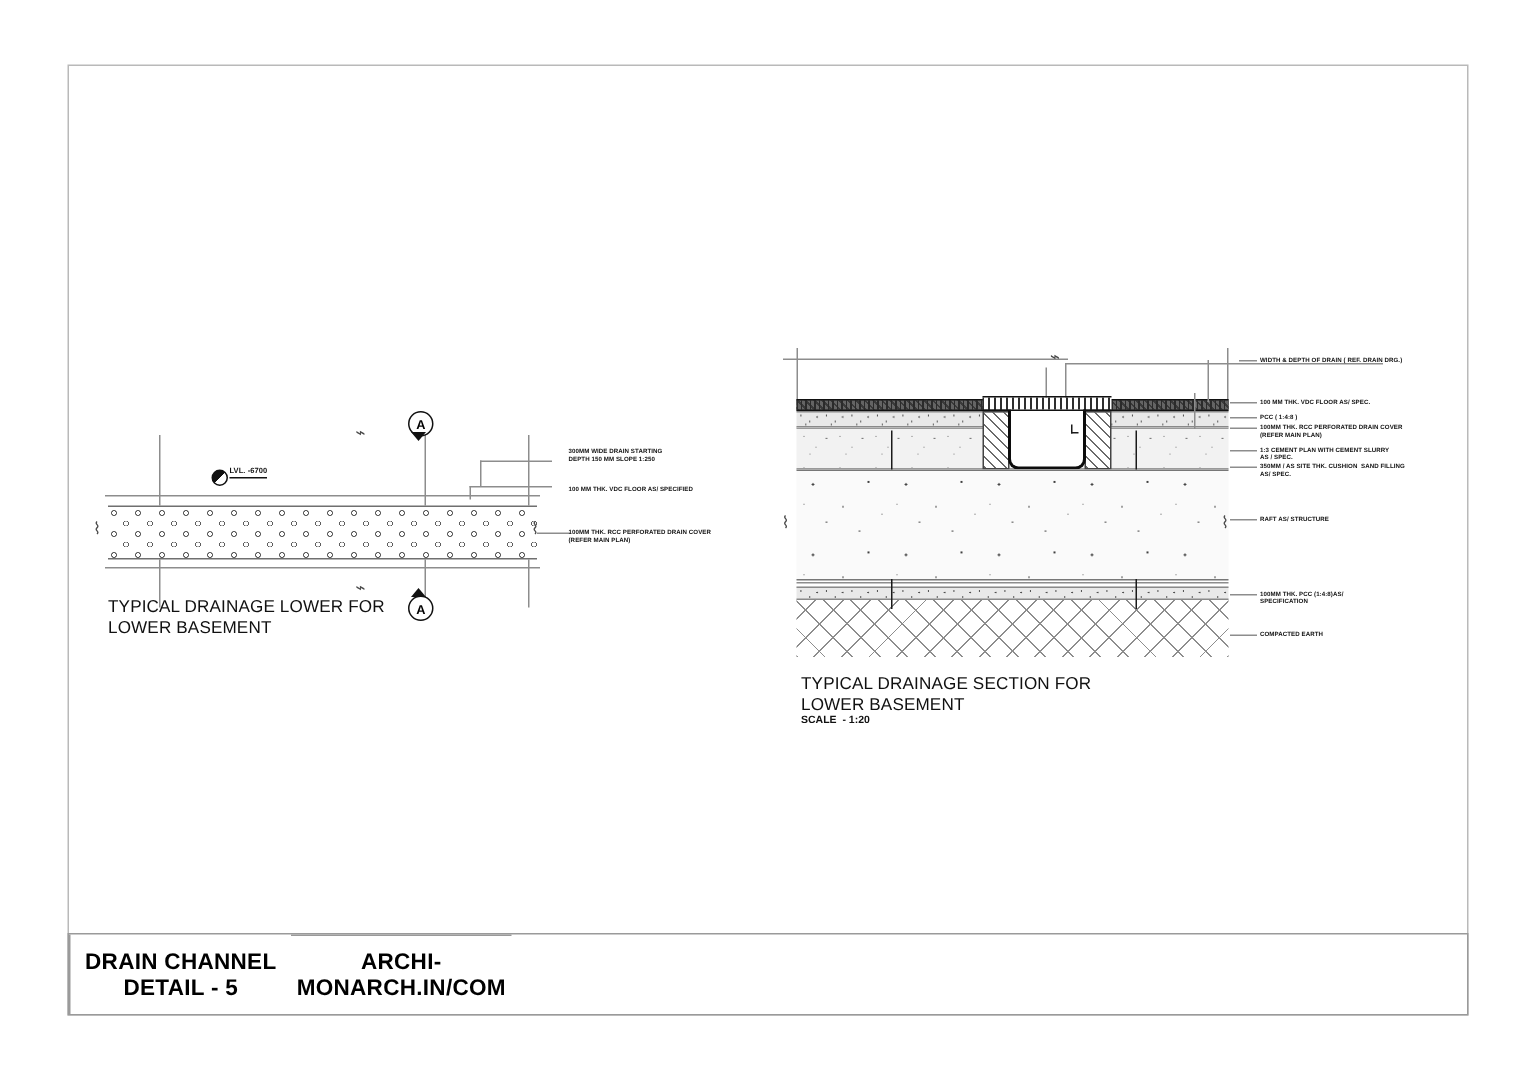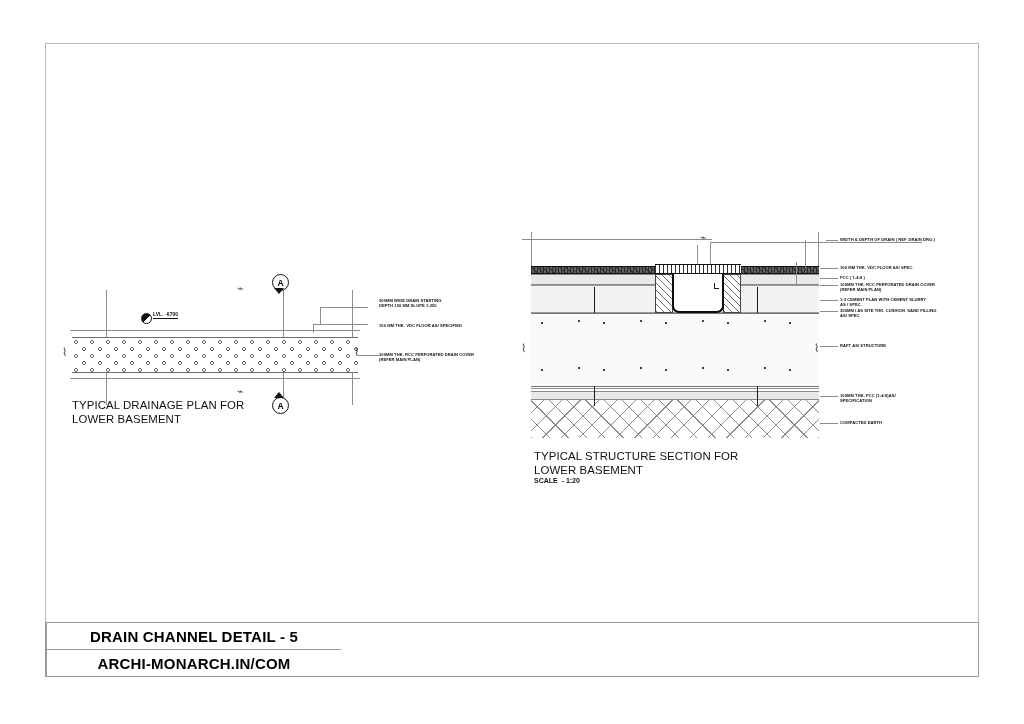--- a/index.html
+++ b/index.html
@@ -9,21 +9,21 @@
   .sheet{position:absolute;left:45px;top:43px;width:934px;height:634px;
          border:1.5px solid #b9b9b9;box-sizing:border-box;background:#fff;}
 
   
   .tb{position:absolute;left:45px;top:622px;width:934px;height:55px;
       border:1.5px solid #9a9a9a;box-sizing:border-box;display:flex;}
   .tb-note{flex:1;padding:7px 0 0 17px;box-sizing:border-box;}
   .tb-note div{font-size:13.5px;font-weight:bold;letter-spacing:.1px;
                line-height:19px;transform:scaleX(.93);transform-origin:left center;}
   .tb-right{width:295px;border-left:1.5px solid #9a9a9a;box-sizing:border-box;
-            display:flex;flex-direction:column;text-align:center;}
+            display:flex;text-align:center;}
   .tb-right>div{flex:1;display:flex;align-items:center;justify-content:center;
                 font-size:15px;font-weight:bold;letter-spacing:.2px;}
   .tb-right .tb-t2{border-top:1.5px solid #9a9a9a;}
 
   
   .ln{position:absolute;background:#8d8d8d;}
   .lnk{position:absolute;background:#1a1a1a;}
   .txt{position:absolute;white-space:pre;line-height:1.25;}
   .lbl{font-size:4.1px;font-weight:bold;letter-spacing:.05px;color:#111;}
   .ttl{font-size:11.4px;letter-spacing:.1px;color:#111;}
@@ -131,21 +131,21 @@
   <div class="leader" style="left:313px;top:324px;width:55px;"></div>
   <div class="ln" style="left:313px;top:324px;width:1px;height:9px;"></div>
   <div class="leader" style="left:358px;top:355px;width:22px;"></div>
 
   <div class="txt lbl" style="left:379px;top:298px;">300MM WIDE DRAIN STARTING
 DEPTH 150 MM SLOPE 1:250</div>
   <div class="txt lbl" style="left:379px;top:323px;">100 MM THK. VDC FLOOR AS/ SPECIFIED</div>
   <div class="txt lbl" style="left:379px;top:352px;">100MM THK. RCC PERFORATED DRAIN COVER
 (REFER MAIN PLAN)</div>
 
-  <div class="txt ttl" style="left:72px;top:398px;">TYPICAL DRAINAGE PLAN FOR</div>
+  <div class="txt ttl" style="left:72px;top:398px;">TYPICAL DRAINAGE LOWER FOR</div>
   <div class="txt ttl" style="left:72px;top:412px;">LOWER BASEMENT</div>
 </div>
 
 <div id="section" style="position:absolute;left:0;top:0;width:1024px;height:724px;">
 
   <div class="ln" style="left:522px;top:239px;width:190px;height:1px;"></div>
   <div class="ln" style="left:710px;top:242px;width:212px;height:1px;"></div>
   <div class="brk" style="left:700px;top:231px;">⌁</div>
   <div class="ln" style="left:531px;top:232px;width:1px;height:38px;"></div>
   <div class="ln" style="left:710px;top:242px;width:1px;height:28px;"></div>
@@ -204,21 +204,21 @@
 (REFER MAIN PLAN)</div>
   <div class="txt lbl" style="left:840px;top:297px;">1:3 CEMENT PLAN WITH CEMENT SLURRY
 AS / SPEC.</div>
   <div class="txt lbl" style="left:840px;top:308px;">350MM / AS SITE THK. CUSHION  SAND FILLING
 AS/ SPEC.</div>
   <div class="txt lbl" style="left:840px;top:343px;">RAFT AS/ STRUCTURE</div>
   <div class="txt lbl" style="left:840px;top:393px;">100MM THK. PCC (1:4:8)AS/
 SPECIFICATION</div>
   <div class="txt lbl" style="left:840px;top:420px;">COMPACTED EARTH</div>
 
-  <div class="txt ttl" style="left:534px;top:449px;">TYPICAL STRUCTURE SECTION FOR</div>
+  <div class="txt ttl" style="left:534px;top:449px;">TYPICAL DRAINAGE SECTION FOR</div>
   <div class="txt ttl" style="left:534px;top:463px;">LOWER BASEMENT</div>
   <div class="txt ttl2" style="left:534px;top:477px;">SCALE  - 1:20</div>
 </div>
 
 <div class="tb">
   <div class="tb-right">
     <div class="tb-t1">DRAIN CHANNEL DETAIL - 5</div>
     <div class="tb-t2">ARCHI-MONARCH.IN/COM</div>
   </div>
 </div>

